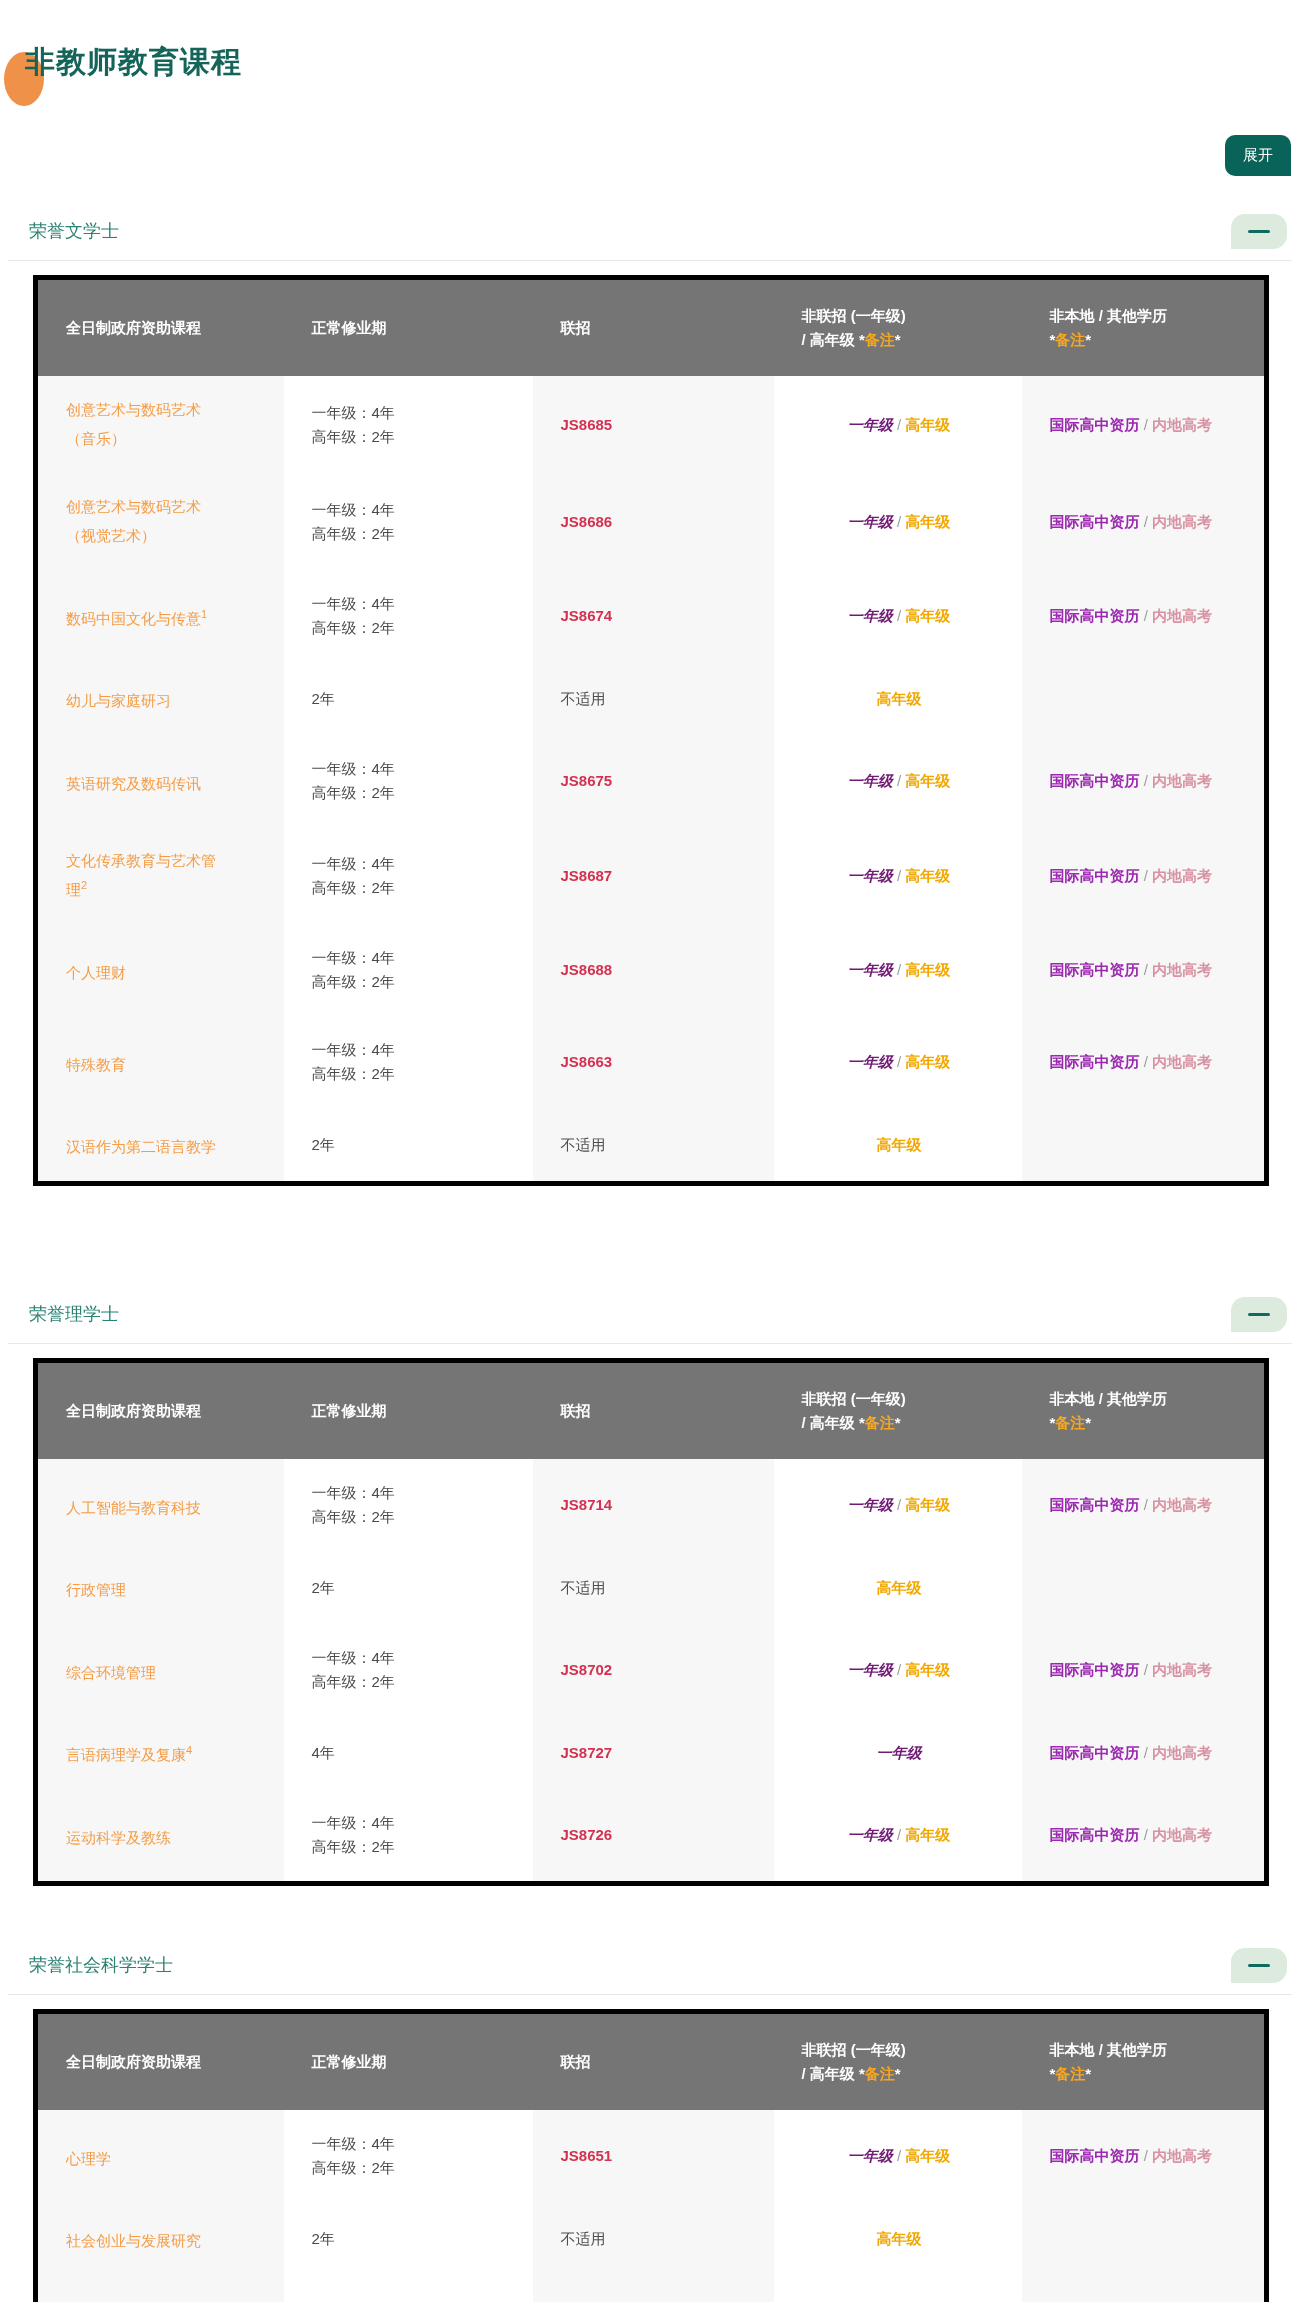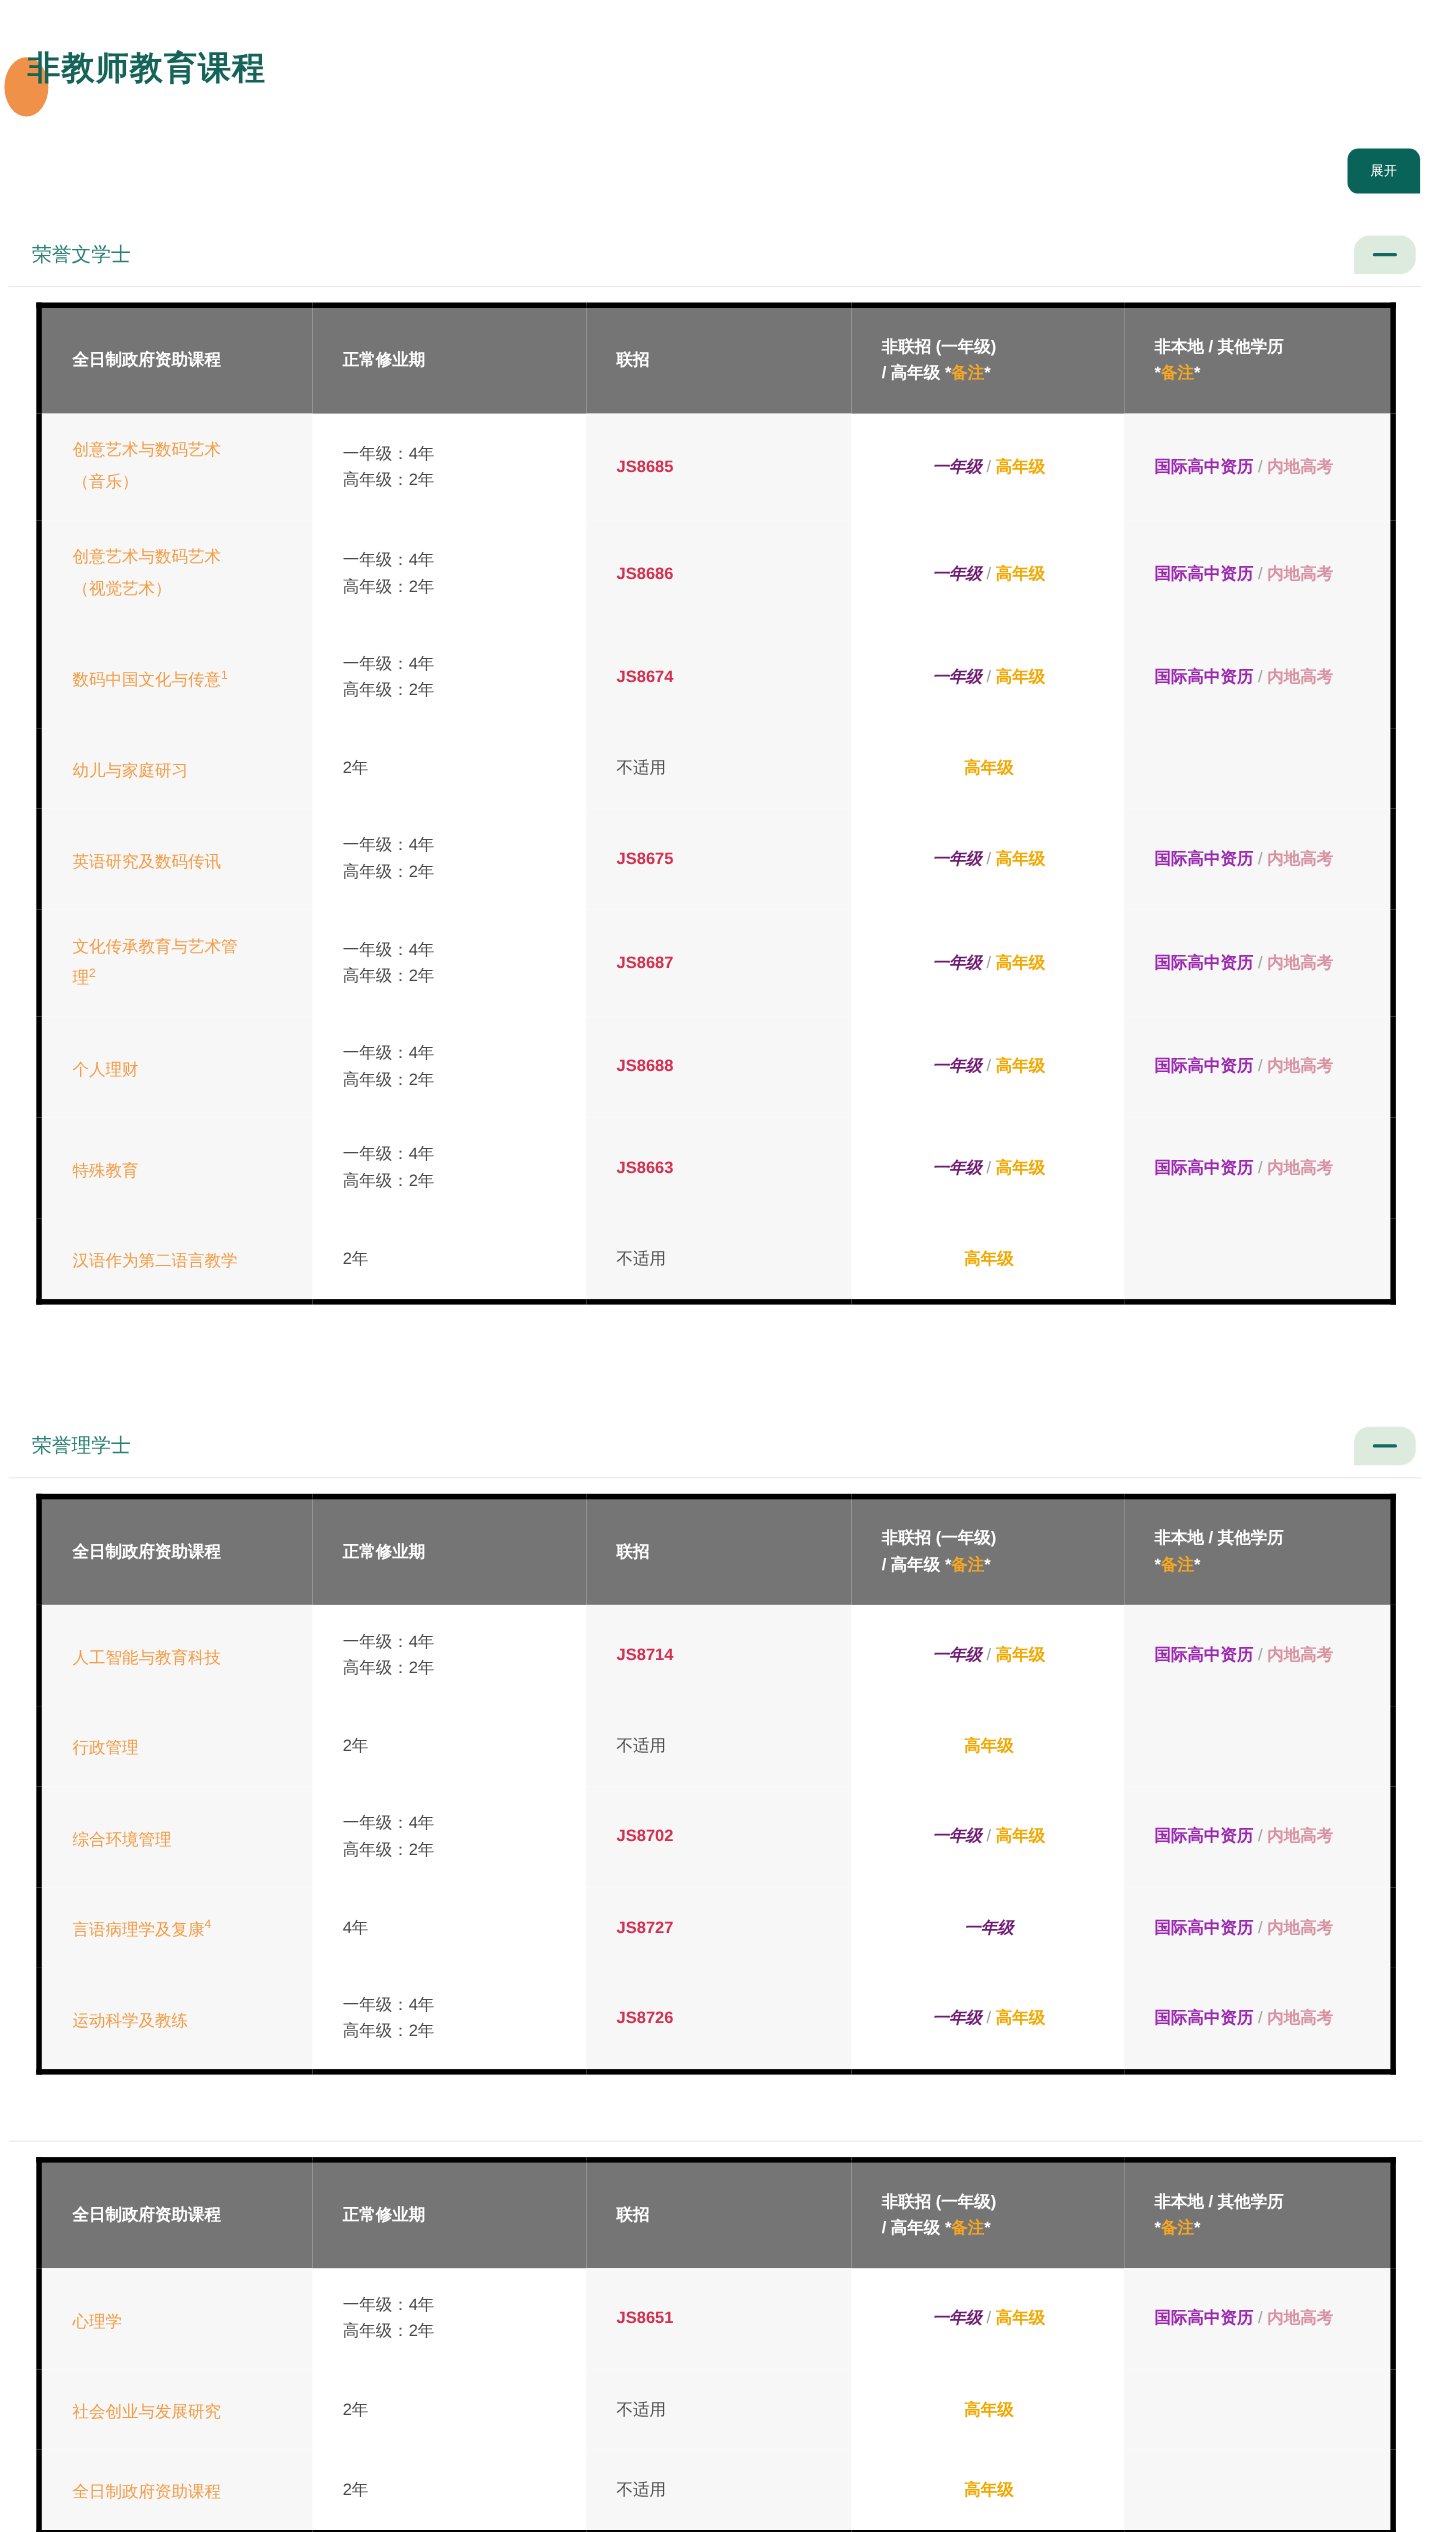--- a/index.html
+++ b/index.html
@@ -5,21 +5,21 @@
   html,body { margin:0; padding:0; background:#ffffff; }
   body { width:1300px; font-family:"Liberation Sans","DejaVu Sans",sans-serif; color:#4a4a4a; }
   .page { position:relative; width:1300px; }
 
   .deco-circle { position:absolute; left:4px; top:10px; width:40px; height:54px;
     background:#f0914a; border-radius:50%; z-index:0; }
   .page-title { position:relative; z-index:1; margin:42px 0 0 25px; font-size:30px;
     font-weight:700; color:#14645a; letter-spacing:1px; }
 
   .expand-row { display:flex; justify-content:flex-end; margin:52px 9px 0 0; }
-  .btn-expand { background:#0a6358; color:#ffffff; font-size:12px; border:none;
+  .btn-expand { background:#0a6358; color:#ffffff; font-size:15px; border:none;
     width:66px; height:41px; border-radius:10px 10px 0 10px; cursor:pointer;
     font-family:inherit; }
 
   .sec { margin-top:36px; }
   .sec-2 { margin-top:109px; }
   .sec-3 { margin-top:60px; }
   .sec-head { display:flex; justify-content:space-between; align-items:center;
     padding:0 13px 0 29px; height:38px;gap:16px; }
   .sec-title { font-size:18px; font-weight:500; color:#2a8274; }
   .btn-collapse { width:56px; height:35px; background:#dcebdd; border:none;
@@ -272,20 +272,26 @@
             </td>
           <td class="c-jupas"><span class="js">JS8726</span><span class="na"></span></td>
           <td class="c-adm"><span class="y1">一年级</span><span class="sep"> / </span><span class="sr">高年级</span></td>
           <td class="c-qual"><span class="intl">国际高中资历</span><span class="sep"> / </span><span class="pink">内地高考</span></td>
         </tr>
       </tbody>
     </table>
   </section>
 
   <section class="sec sec-3">
+    <div class="sec-head">
+      <span class="sec-title">荣誉社会科学学士</span>
+      <button class="btn-collapse">
+          <span class="minus-bar"></span>
+        </button>
+    </div>
     <hr class="divider">
     <table class="crs">
       <colgroup>
           <col style="width:248px">
           <col style="width:249px">
           <col style="width:241px">
           <col style="width:248px">
           <col style="width:245px">
         </colgroup>
       <thead>

